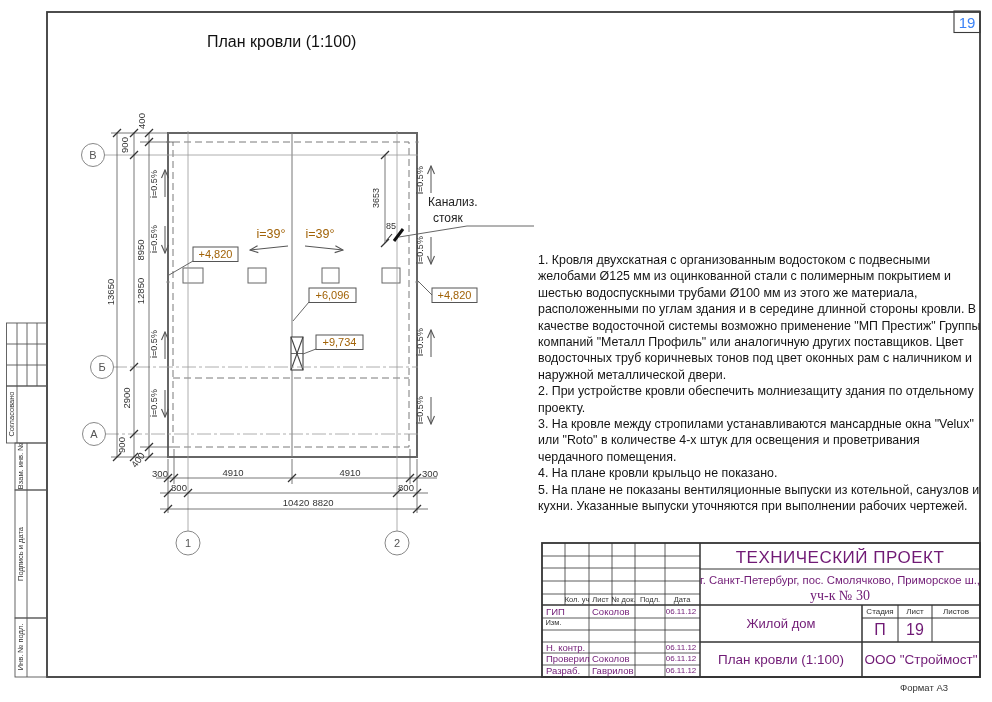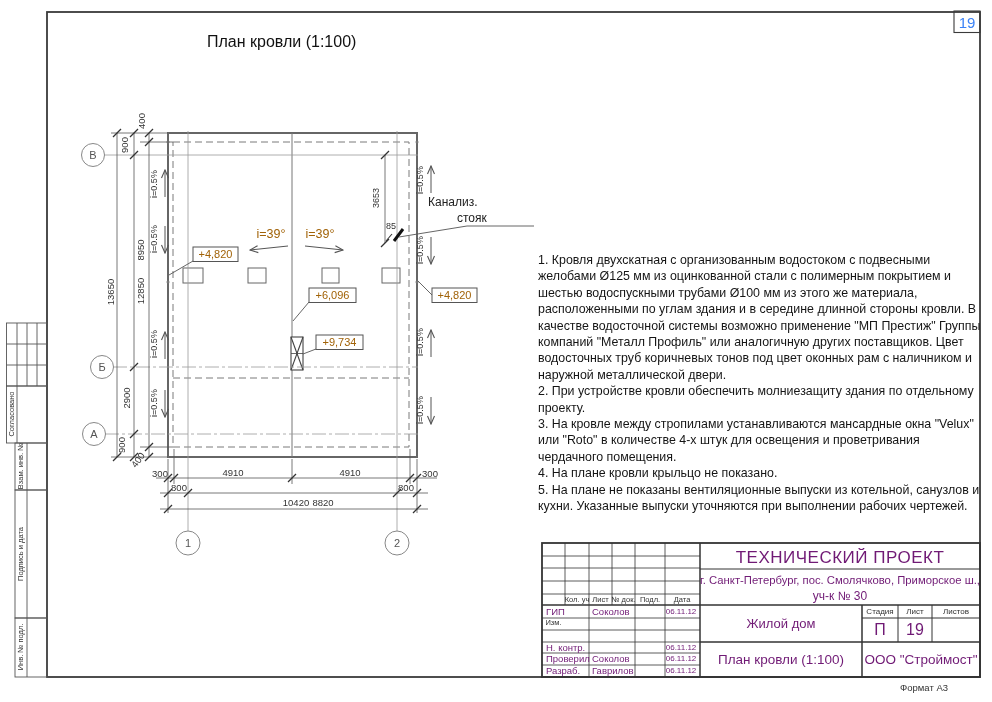--- a/index.html
+++ b/index.html
@@ -217,21 +217,21 @@
 <div class="rt" style="left:420px;top:250px;font-size:9px;">i=0.5%</div>
 <div class="rt" style="left:420px;top:342px;font-size:9px;">i=0.5%</div>
 <div class="rt" style="left:420px;top:410px;font-size:9px;">i=0.5%</div>
 
 <div class="t" style="left:215.5px;top:254px;font-size:11px;">+4,820</div>
 <div class="t" style="left:332.5px;top:295px;font-size:11px;">+6,096</div>
 <div class="t" style="left:339.5px;top:342px;font-size:11px;">+9,734</div>
 <div class="t" style="left:454.5px;top:295px;font-size:11px;">+4,820</div>
 
 <div class="tl" style="left:428px;top:202px;font-size:12px;">Канализ.</div>
-<div class="tl" style="left:433px;top:218px;font-size:12px;margin-left:24px;">стояк</div>
+<div class="tl" style="left:433px;top:218px;font-size:12px;">стояк</div>
 <div class="rt" style="left:376px;top:198px;font-size:9px;">3653</div>
 <div class="t dim" style="left:391px;top:226px;font-size:9px;">85</div>
 
 <div class="rt dim" style="left:142px;top:121px;">400</div>
 <div class="rt dim" style="left:125px;top:145px;">900</div>
 <div class="rt dim" style="left:141px;top:250px;">8950</div>
 <div class="rt dim" style="left:111px;top:292px;">13650</div>
 <div class="rt dim" style="left:141px;top:291px;">12850</div>
 <div class="rt dim" style="left:127px;top:398px;">2900</div>
 <div class="rt dim" style="left:122px;top:445px;">900</div>
@@ -249,21 +249,21 @@
 <div class="notes">
   <div>1. Кровля двухскатная с организованным водостоком с подвесными желобами Ø125 мм из оцинкованной стали с полимерным покрытием и шестью водоспускными трубами Ø100 мм из этого же материала, расположенными по углам здания и в середине длинной стороны кровли. В качестве водосточной системы возможно применение "МП Престиж" Группы компаний "Металл Профиль" или аналогичную других поставщиков. Цвет водосточных труб коричневых тонов под цвет оконных рам с наличником и наружной металлической двери.</div>
   <div>2. При устройстве кровли обеспечить молниезащиту здания по отдельному проекту.</div>
   <div>3. На кровле между стропилами устанавливаются мансардные окна "Velux" или "Roto" в количестве 4-х штук для освещения и проветривания чердачного помещения.</div>
   <div>4. На плане кровли крыльцо не показано.</div>
   <div>5. На плане не показаны вентиляционные выпуски из котельной, санузлов и кухни. Указанные выпуски уточняются при выполнении рабочих чертежей.</div>
 </div>
 
 <div class="t stampcell" style="left:840px;top:557px;font-size:17px;letter-spacing:0.5px;">ТЕХНИЧЕСКИЙ ПРОЕКТ</div>
 <div class="t stampcell" style="left:840px;top:581px;font-size:11.3px;">г. Санкт-Петербург, пос. Смолячково, Приморское ш.,</div>
-<div class="t stampcell" style="left:840px;top:596px;font-size:12px;">уч-к № 30</div>
+<div class="t stampcell" style="left:840px;top:596px;font-size:14px;font-family:Liberation Serif, serif;">уч-к № 30</div>
 <div class="t stampcell" style="left:781px;top:623px;font-size:13px;">Жилой дом</div>
 <div class="t stampcell" style="left:781px;top:660px;font-size:13.5px;">План кровли (1:100)</div>
 <div class="t stampcell" style="left:921px;top:660px;font-size:13.5px;">ООО "Строймост"</div>
 
 <div class="t" style="left:880px;top:611.5px;font-size:8px;color:#333;">Стадия</div>
 <div class="t" style="left:915px;top:611.5px;font-size:8px;color:#333;">Лист</div>
 <div class="t" style="left:956px;top:611.5px;font-size:8px;color:#333;">Листов</div>
 <div class="t stampcell" style="left:880px;top:630px;font-size:16px;">П</div>
 <div class="t stampcell" style="left:915px;top:630px;font-size:16px;">19</div>
 

